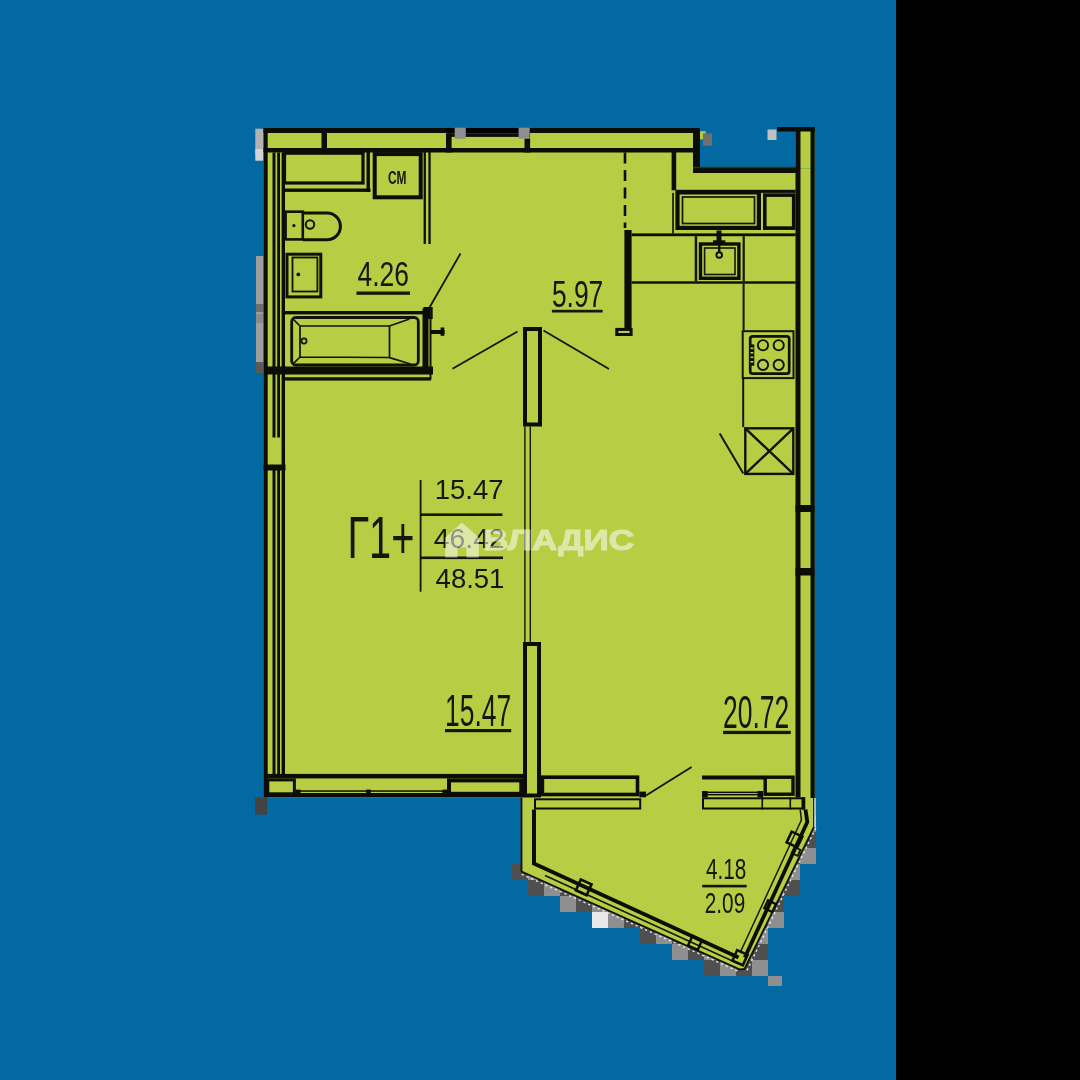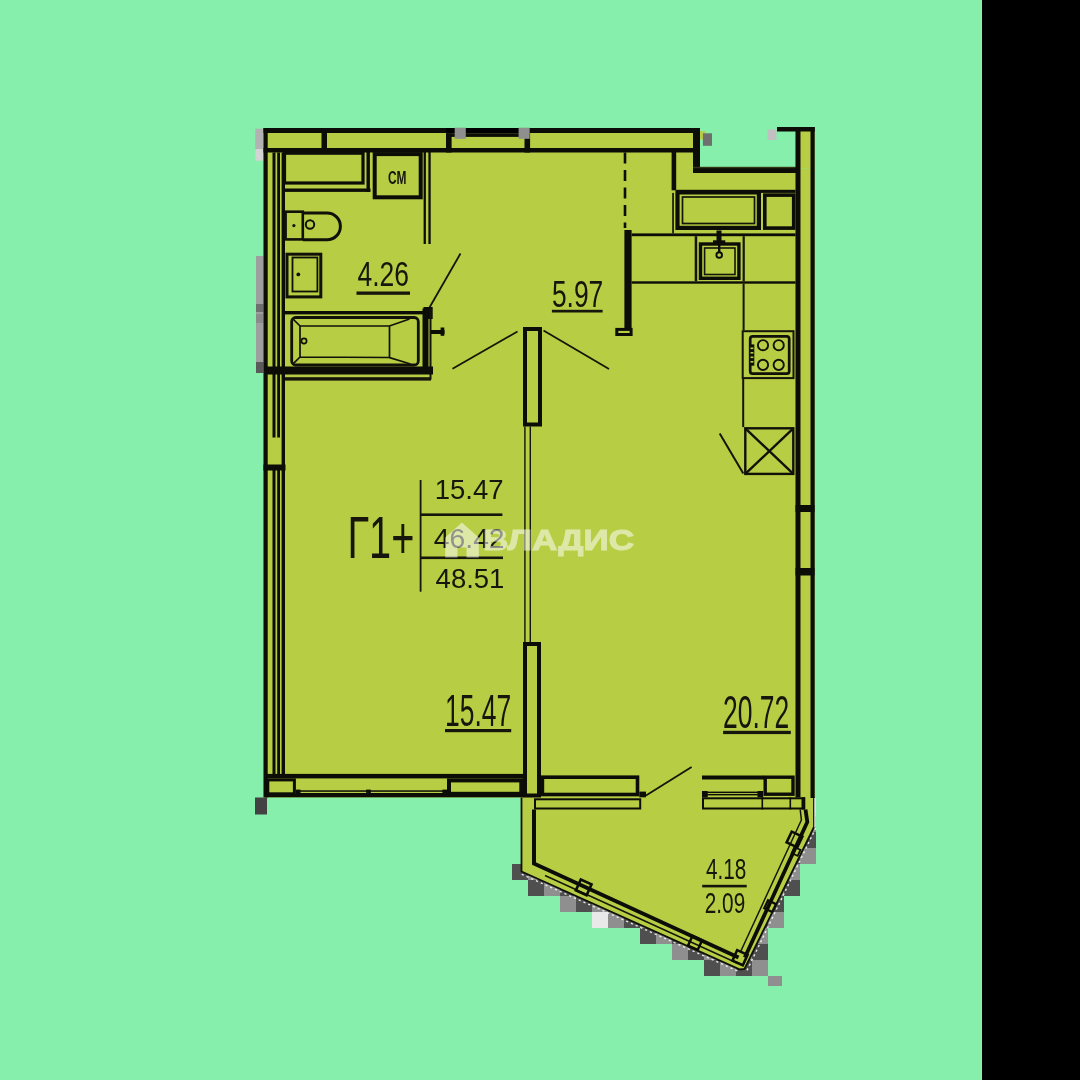--- a/index.html
+++ b/index.html
@@ -1,16 +1,16 @@
 <!DOCTYPE html>
 <html><head>
 <meta charset="utf-8">
 <style>
 html,body{margin:0;padding:0;background:#000;}
-#stage{position:relative;width:982px;height:1080px;background:#86efac;overflow:hidden;}
+#stage{position:relative;width:896px;height:1080px;background:#0369a1;overflow:hidden;}
 svg{position:absolute;top:0;left:0;}
 text{font-family:"Liberation Sans", sans-serif;}
 </style>
 </head>
 <body>
 <div id="stage">
 <svg width="1080" height="1080" viewBox="0 0 1080 1080">
 <defs>
 <pattern id="chk" x="0" y="0" width="32" height="32" patternUnits="userSpaceOnUse">
 <rect x="0" y="0" width="16" height="16" fill="#8f8f8f"></rect>

